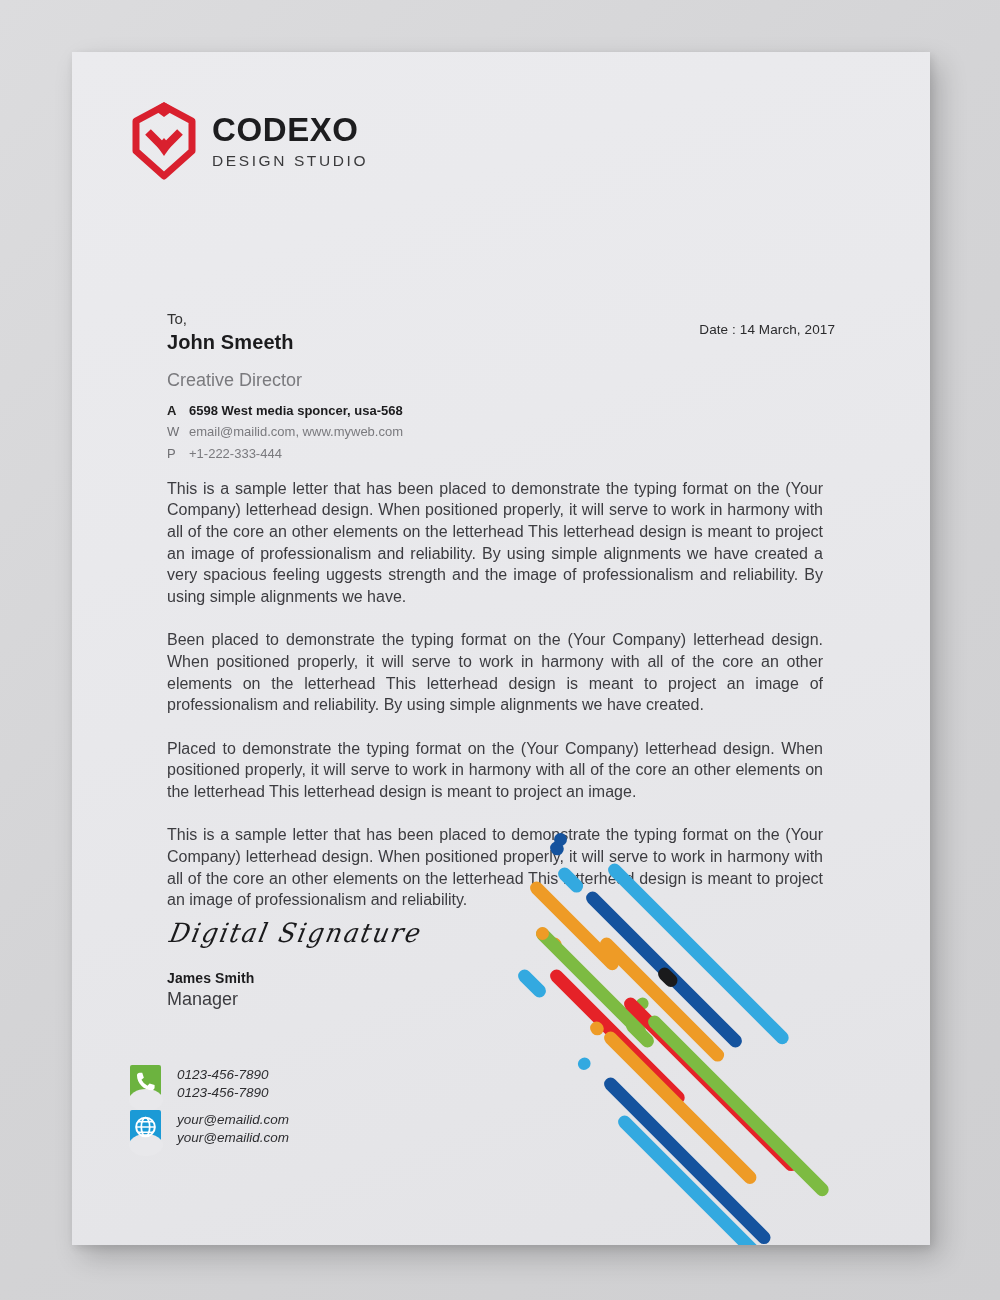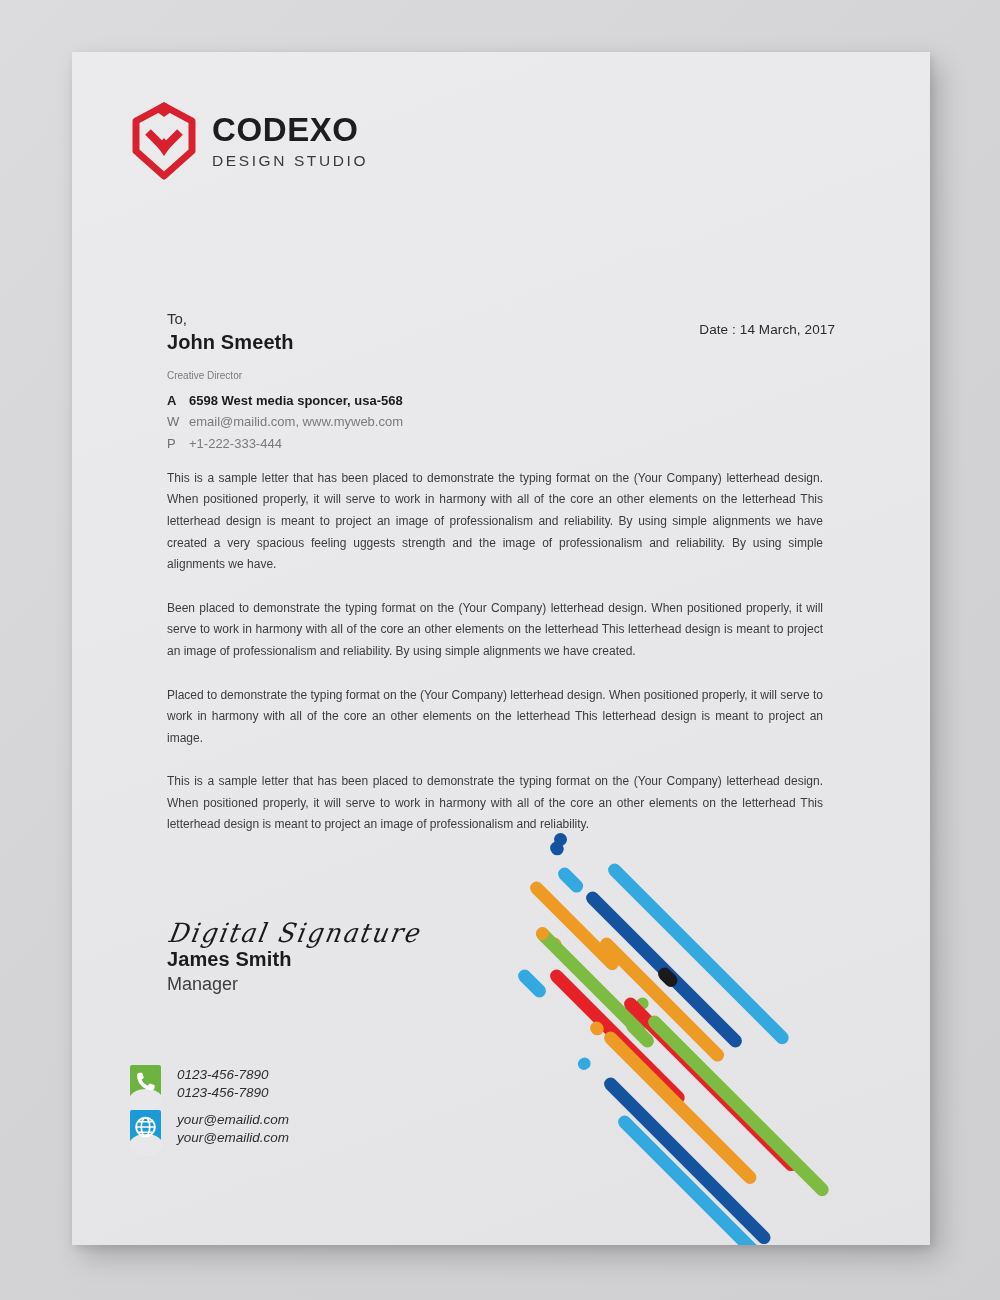--- a/index.html
+++ b/index.html
@@ -71,31 +71,31 @@
     letter-spacing: .1px;
   }
   .to-label { font-size: 15px; color: #333; margin: 0 0 4px 0; }
   .to-name {
     font-size: 20px;
     font-weight: bold;
     color: #1b1b1d;
     margin: 0 0 5px 0;
     letter-spacing: .1px;
   }
-  .to-role { font-size: 10px; color: #7a7a7e; margin: 16px 0 12px 0; }
+  .to-role { font-size: 18px; color: #7a7a7e; margin: 16px 0 12px 0; }
 
   .contact-row { display: flex; font-size: 13px; margin-bottom: 5px; line-height: 1.25; }
   .contact-key { width: 22px; flex: none; color: #6f6f73; }
   .contact-row.strong .contact-key { color: #222; font-weight: bold; }
   .contact-val { color: #7a7a7e; }
   .contact-row.strong .contact-val { color: #1c1c1e; font-weight: bold; }
 
   
   .para {
-    font-size: 12px;
+    font-size: 16px;
     line-height: 21.6px;
     color: #3c3c40;
     text-align: justify;
     margin: 0 12px 22px 0;
   }
   #paras { margin-top: 16px; }
 
   
   #signature {
     position: absolute;
@@ -107,24 +107,24 @@
     font-style: italic;
     font-size: 25px;
     letter-spacing: 2px;
     color: #1a1a1c;
     transform: skewX(-12deg) scaleY(1.06);
     transform-origin: left bottom;
     white-space: nowrap;
     line-height: 1.1;
   }
   .sig-name {
-    font-size: 20px;
+    font-size: 14px;
     font-weight: bold;
     color: #1b1b1d;
-    margin-top: 0;
+    margin-top: 22px;
     letter-spacing: .1px;
   }
   .sig-role { font-size: 18px; color: #3c3c40; margin-top: 3px; }
 
   
   #footer { position: absolute; left: 58px; top: 1013px; }
   .foot-row { display: flex; align-items: flex-start; margin-bottom: 9px; font-style: italic; }
   .foot-icon {
     width: 31px; height: 35px;
     flex: none;

